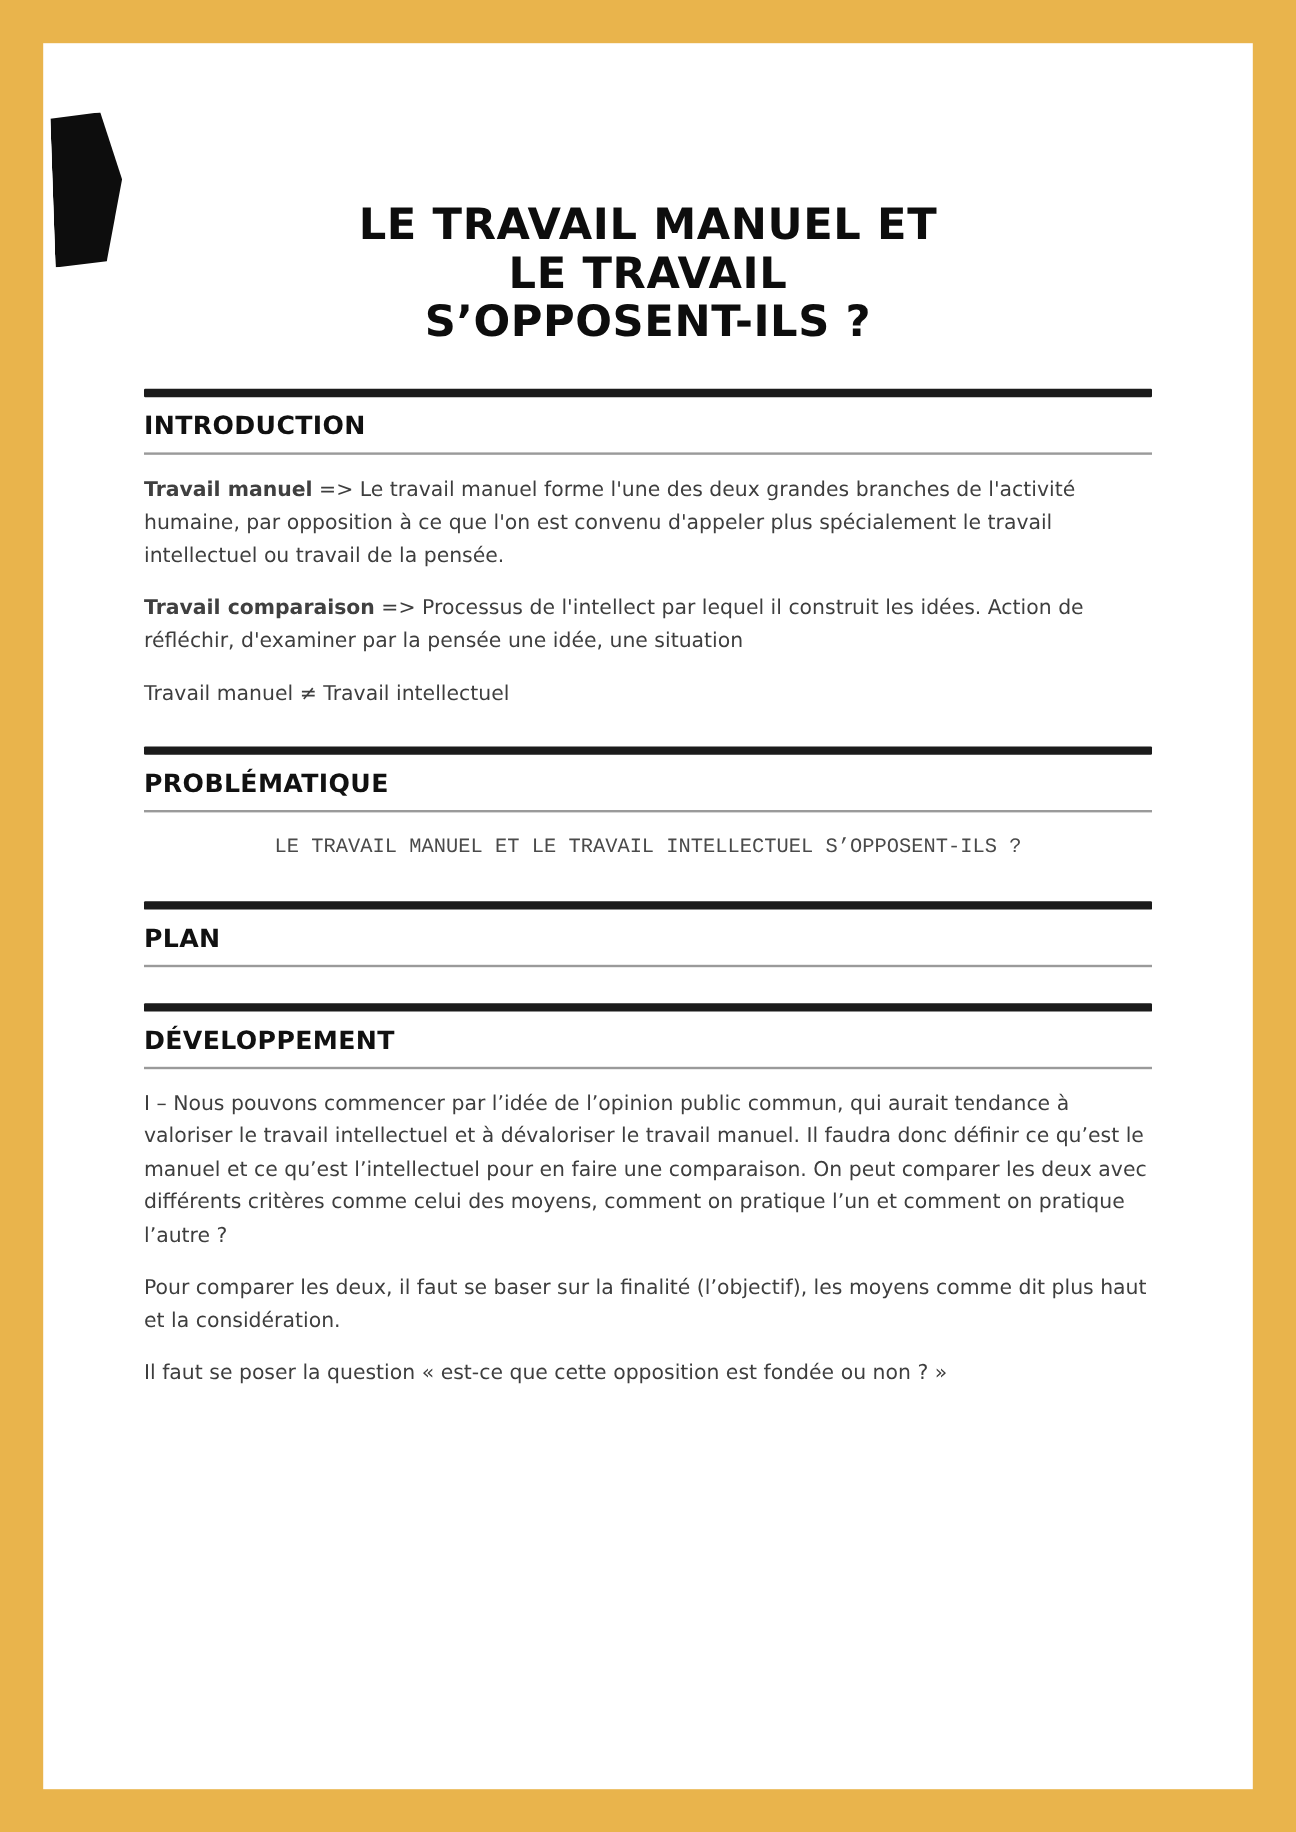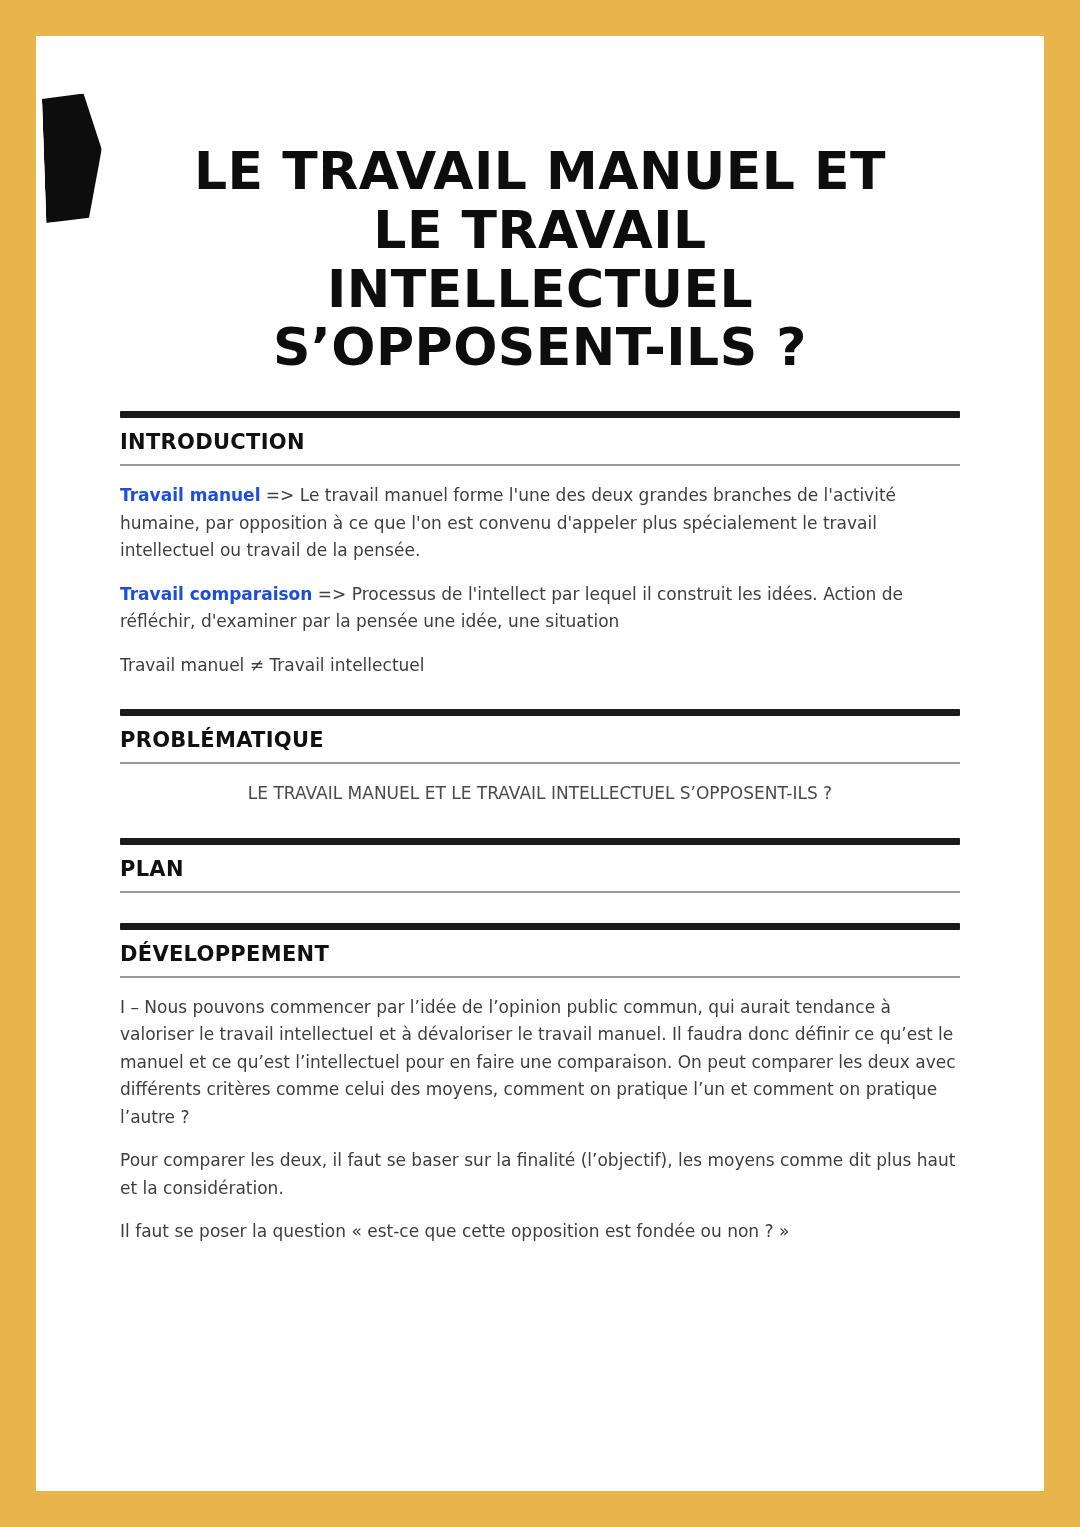--- a/index.html
+++ b/index.html
@@ -28,24 +28,24 @@
     position: absolute;
     left: 8px;
     top: 58px;
     width: 58px;
     height: 128px;
     background: #0d0d0d;
     clip-path: polygon(0% 3%, 72% 0%, 100% 44%, 74% 97%, 0% 100%);
     transform: rotate(-2deg);
   }
   .title {
-    margin: 48px 0 34px 0;
+    margin: 74px 0 34px 0;
     text-align: center;
     font-weight: bold;
-    font-size: 52px;
+    font-size: 36px;
     line-height: 1.13;
     letter-spacing: 0.5px;
     color: #0d0d0d;
   }
   .section { margin-top: 30px; }
   .bar {
     height: 7px;
     background: #1b1b1b;
     border-radius: 1px;
   }
@@ -60,39 +60,39 @@
   .thinline {
     height: 0;
     border-bottom: 2px solid #9a9a9a;
   }
   .body-text {
     font-size: 17px;
     line-height: 1.62;
     color: #3E3E3E;
   }
   .body-text p { margin: 16px 0; }
-  .lead { font-weight: bold; color: #1d4ed8; margin-top: 20px; }
+  .lead { font-weight: bold; color: #404040; margin-top: 20px; }
   .centered-q {
     text-align: center;
     color: #4a4a4a;
     margin: 18px 0 24px 0;
+    font-family: Liberation Mono, monospace;
   }
 </style>
 </head>
 <body>
 
 <div class="frame">
   <div class="page">
 
     <div class="bookmark"></div>
 
     <h1 class="title">
       <div>LE TRAVAIL MANUEL ET</div>
       <div>LE TRAVAIL</div>
-      <div>INTELLECTUEL</div>
       <div>S’OPPOSENT-ILS ?</div>
     </h1>
 
     <div class="section">
       <div class="bar"></div>
       <h2>INTRODUCTION</h2>
       <div class="thinline"></div>
       <div class="body-text">
         <p><span class="lead">Travail manuel</span><span> =&gt; Le travail manuel forme l'une des deux grandes branches de l'activité humaine, par opposition à ce que l'on est convenu d'appeler plus spécialement le travail intellectuel ou travail de la pensée.</span></p>
         <p><span class="lead">Travail comparaison</span><span> =&gt; Processus de l'intellect par lequel il construit les idées. Action de réfléchir, d'examiner par la pensée une idée, une situation</span></p>

